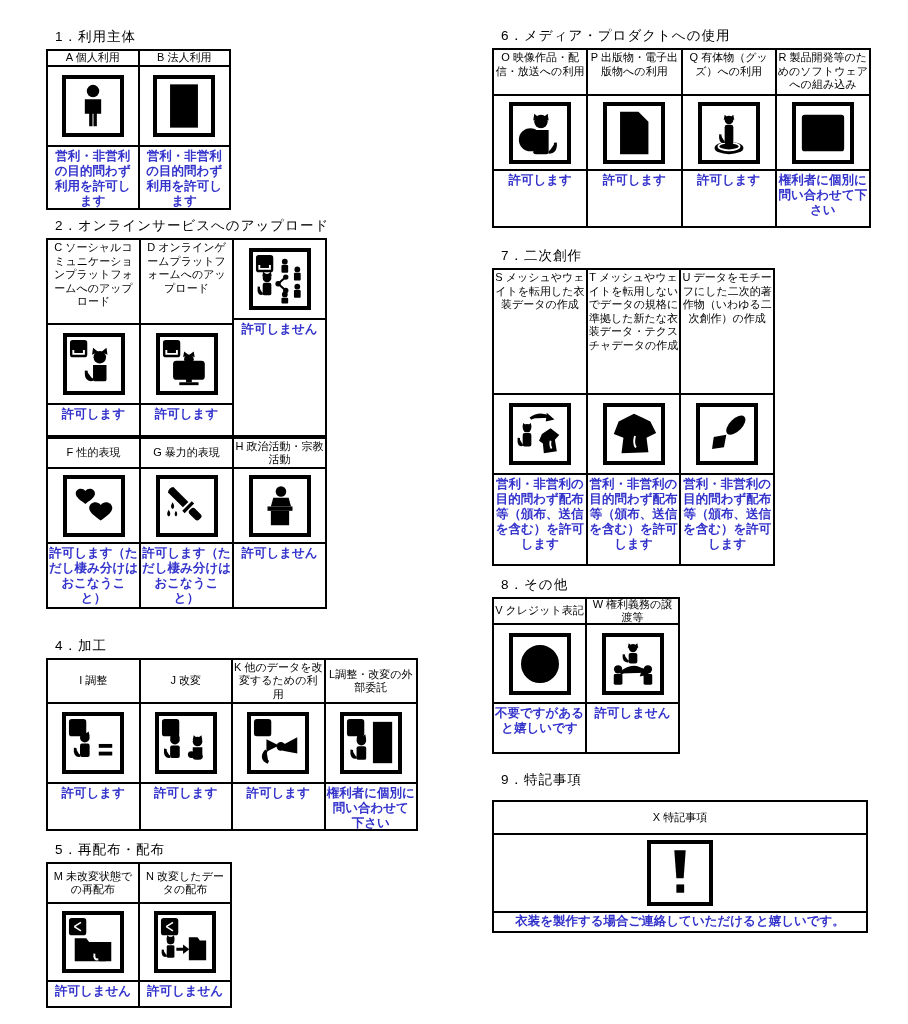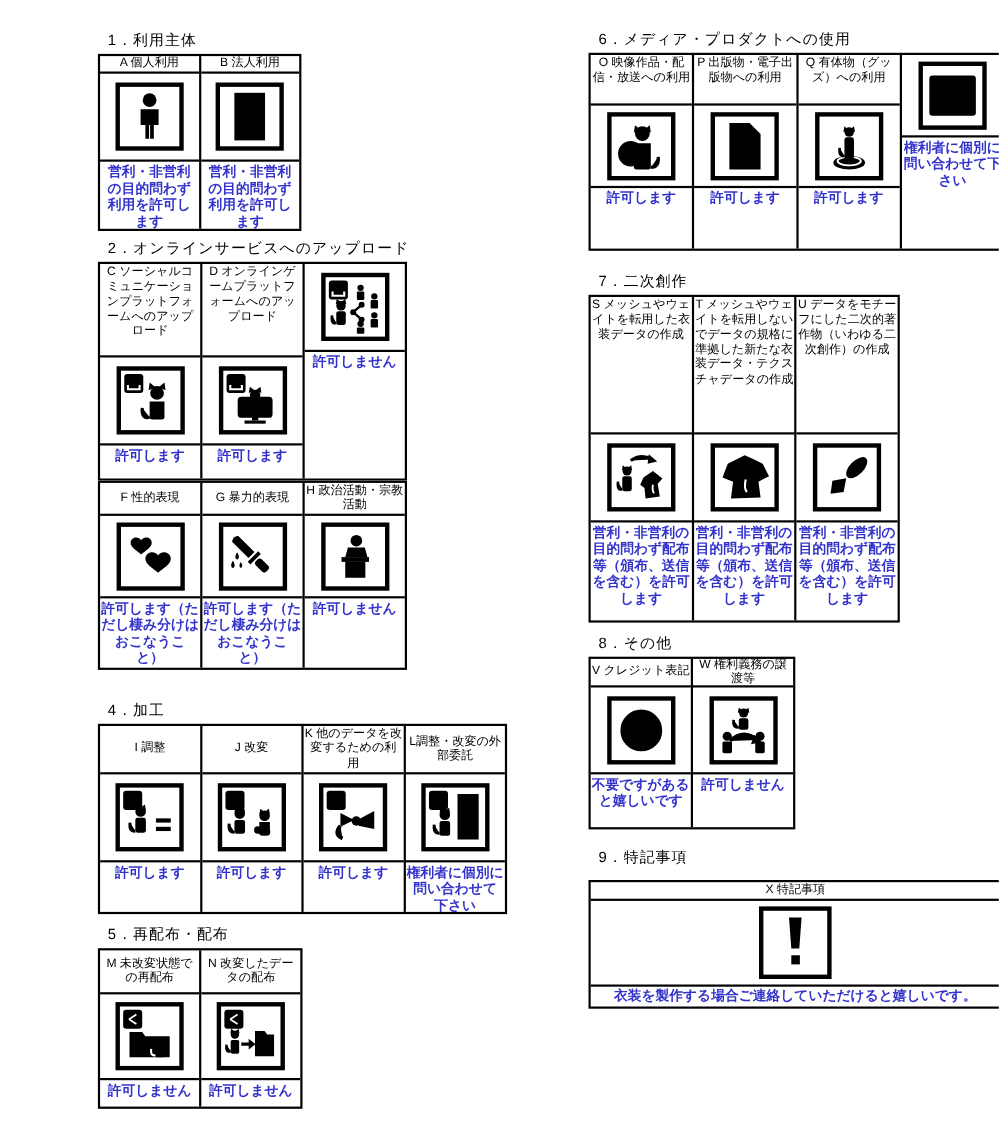--- a/index.html
+++ b/index.html
@@ -1,21 +1,21 @@
 <!DOCTYPE html>
 <html><head>
 <meta charset="utf-8">
 <style>
   * { box-sizing: border-box; margin: 0; padding: 0; }
   html,body { background:#ffffff; }
   body {
     width: 908px; height: 1024px; position: relative;
     font-family: "Liberation Sans", sans-serif; color:#000;
   }
-  .sec { position:absolute;margin-left:43px; }
+  .sec { position:absolute; }
   .sec-title { font-size:13.5px; line-height:16px; margin:0 0 4px 9px; white-space:nowrap; letter-spacing:1px; }
   .tbl { display:flex; border:2px solid #000; background:#fff; }
   .cell { flex:1 1 0; border-right:2px solid #000; display:flex; flex-direction:column; min-width:0; }
   .cell:last-child { border-right:none; }
   .hdr { border-bottom:2px solid #000; font-size:11px; line-height:13.5px; text-align:center;
          padding:1px 1px; display:flex; justify-content:center; align-items:center; }
   .icoRow { border-bottom:2px solid #000; display:flex; align-items:center; justify-content:center; }
   .val { color:#3333cc; font-weight:bold; font-size:12.5px; line-height:15px; text-align:center; padding:2px 1px; }
   .ibox { width:62px; height:62px; border:4px solid #000; background:#fff;
           display:flex; align-items:center; justify-content:center; flex:none; }
@@ -25,21 +25,21 @@
   
   .s1 { left:46px; top:29px; }  .s1 .tbl{ width:185px; } .s1 .hdr{height:16px} .s1 .icoRow{height:80px} .s1 .val{height:61px}
   .s2 { left:46px; top:218px; } .s2 .tbl{ width:281px; } .s2 .hdr{height:85px; align-items:flex-start} .s2 .icoRow{height:80px} .s2 .val{height:30px}
   .s3 { left:46px; top:437px; } .s3 .tbl{ width:281px; } .s3 .hdr{height:30px} .s3 .icoRow{height:75px} .s3 .val{height:63px}
   .s4 { left:46px; top:638px; } .s4 .tbl{ width:372px; } .s4 .hdr{height:44px} .s4 .icoRow{height:80px} .s4 .val{height:45px}
   .s5 { left:46px; top:842px; } .s5 .tbl{ width:186px; } .s5 .hdr{height:40px} .s5 .icoRow{height:78px} .s5 .val{height:24px}
   .s6 { left:492px; top:28px; } .s6 .tbl{ width:379px; } .s6 .hdr{height:46px; align-items:flex-start} .s6 .icoRow{height:75px} .s6 .val{height:55px}
   .s7 { left:492px; top:248px; } .s7 .tbl{ width:283px; } .s7 .hdr{height:125px; align-items:flex-start} .s7 .icoRow{height:80px} .s7 .val{height:89px}
   .s8 { left:492px; top:577px; } .s8 .tbl{ width:188px; } .s8 .hdr{height:26px} .s8 .icoRow{height:79px} .s8 .val{height:48px}
   .s9 { left:492px; top:772px; } .s9 .sec-title{margin-bottom:12px}
-  .s9 .tbl{ width:376px; } .s9 .hdr{height:17px} .s9 .icoRow{height:78px} .s9 .val{height:18px; padding-top:1px}
+  .s9 .tbl{ width:376px; } .s9 .hdr{height:33px} .s9 .icoRow{height:78px} .s9 .val{height:18px; padding-top:1px}
   .s9 .ibox{ width:66px; height:66px; }
 </style>
 </head>
 <body>
 
 <div>
 
   <div class="sec s1">
     <div class="sec-title">1．利用主体</div>
     <div class="tbl">
@@ -376,20 +376,21 @@
                 <path d="M21.5 7l4 3.5-5 2z M30.5 7l-4 3.5 5 2z"></path>
                 <circle cx="26" cy="12.5" r="4.5"></circle>
                 <rect x="21.5" y="17.5" width="9" height="21" rx="2.5"></rect>
                 <path fill="none" stroke="#000" stroke-width="2.5" d="M21.5 35q-5.5 1.5-4.5-7.5"></path>
               </svg>
         </div>
           </div>
         <div class="val">許可します</div>
       </div>
       <div class="cell">
+        <div class="hdr">R 製品開発等のためのソフトウェアへの組み込み</div>
         <div class="icoRow">
             <div class="ibox">
           <svg width="50" height="50" viewBox="0 0 52 52">
                 <rect x="4" y="7" width="44" height="38" rx="3"></rect>
                 <circle cx="37.5" cy="12" r="1.7" fill="#fff"></circle>
                 <circle cx="41.5" cy="12" r="1.7" fill="#fff"></circle>
                 <circle cx="45.5" cy="12" r="1.7" fill="#fff"></circle>
                 <rect x="8" y="17" width="36" height="24" rx="1.5" fill="#fff"></rect>
                 <path d="M25 20l3.8 3-4.6 1.8z M34 20l-3.8 3 4.6 1.8z"></path>
                 <circle cx="29.5" cy="25" r="4.3"></circle>

